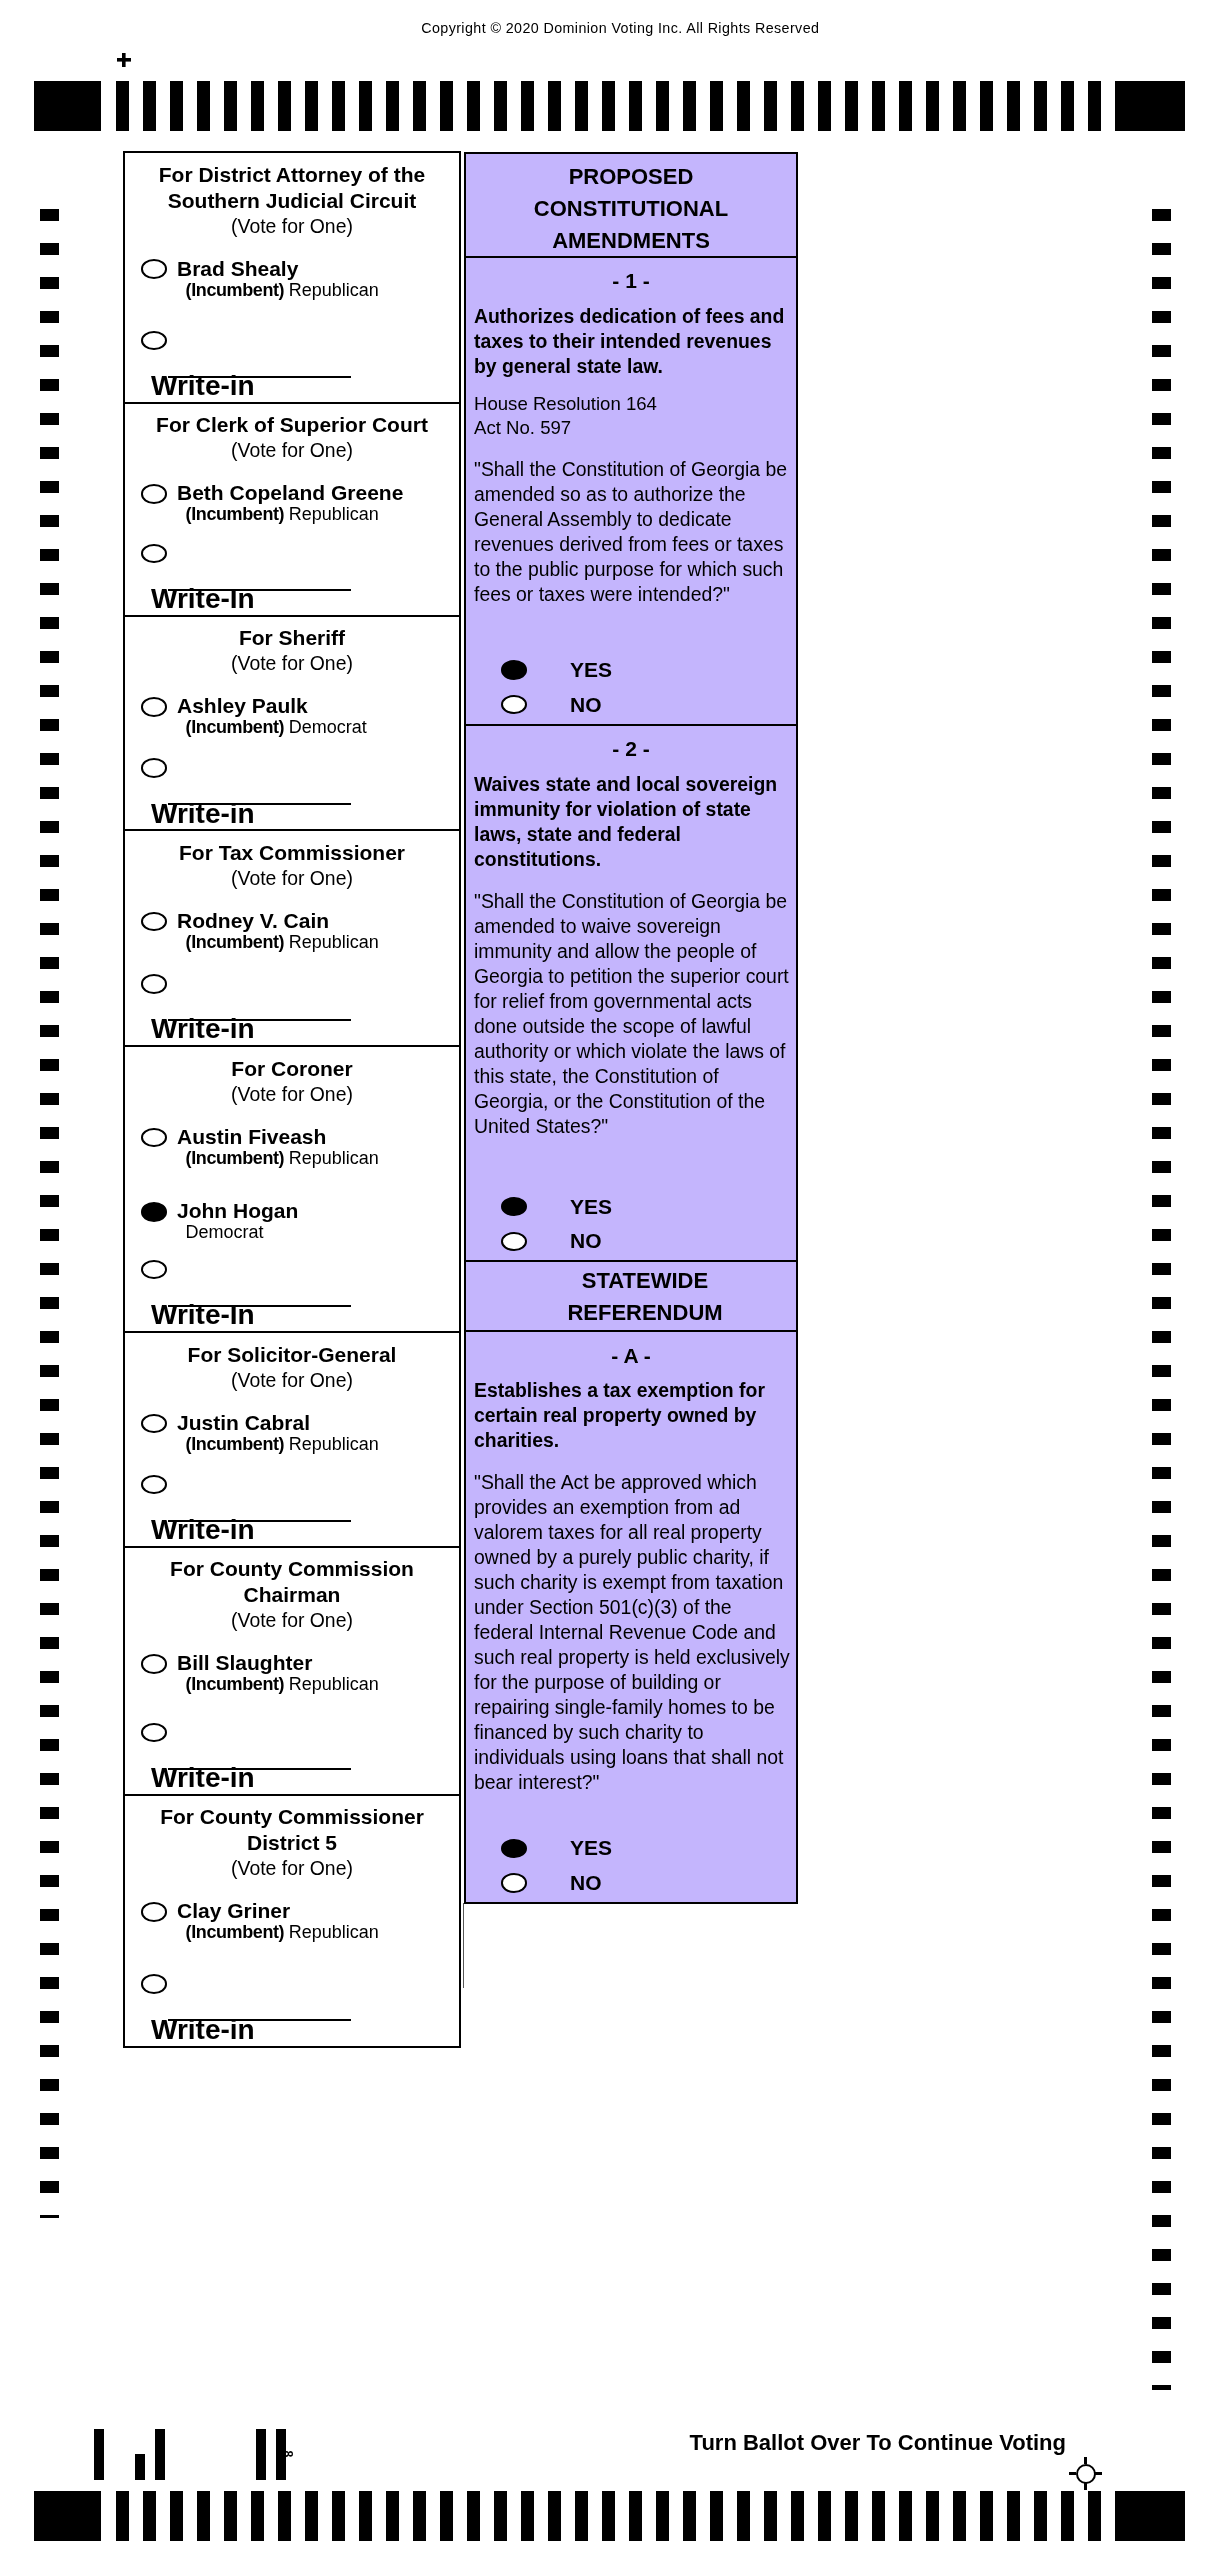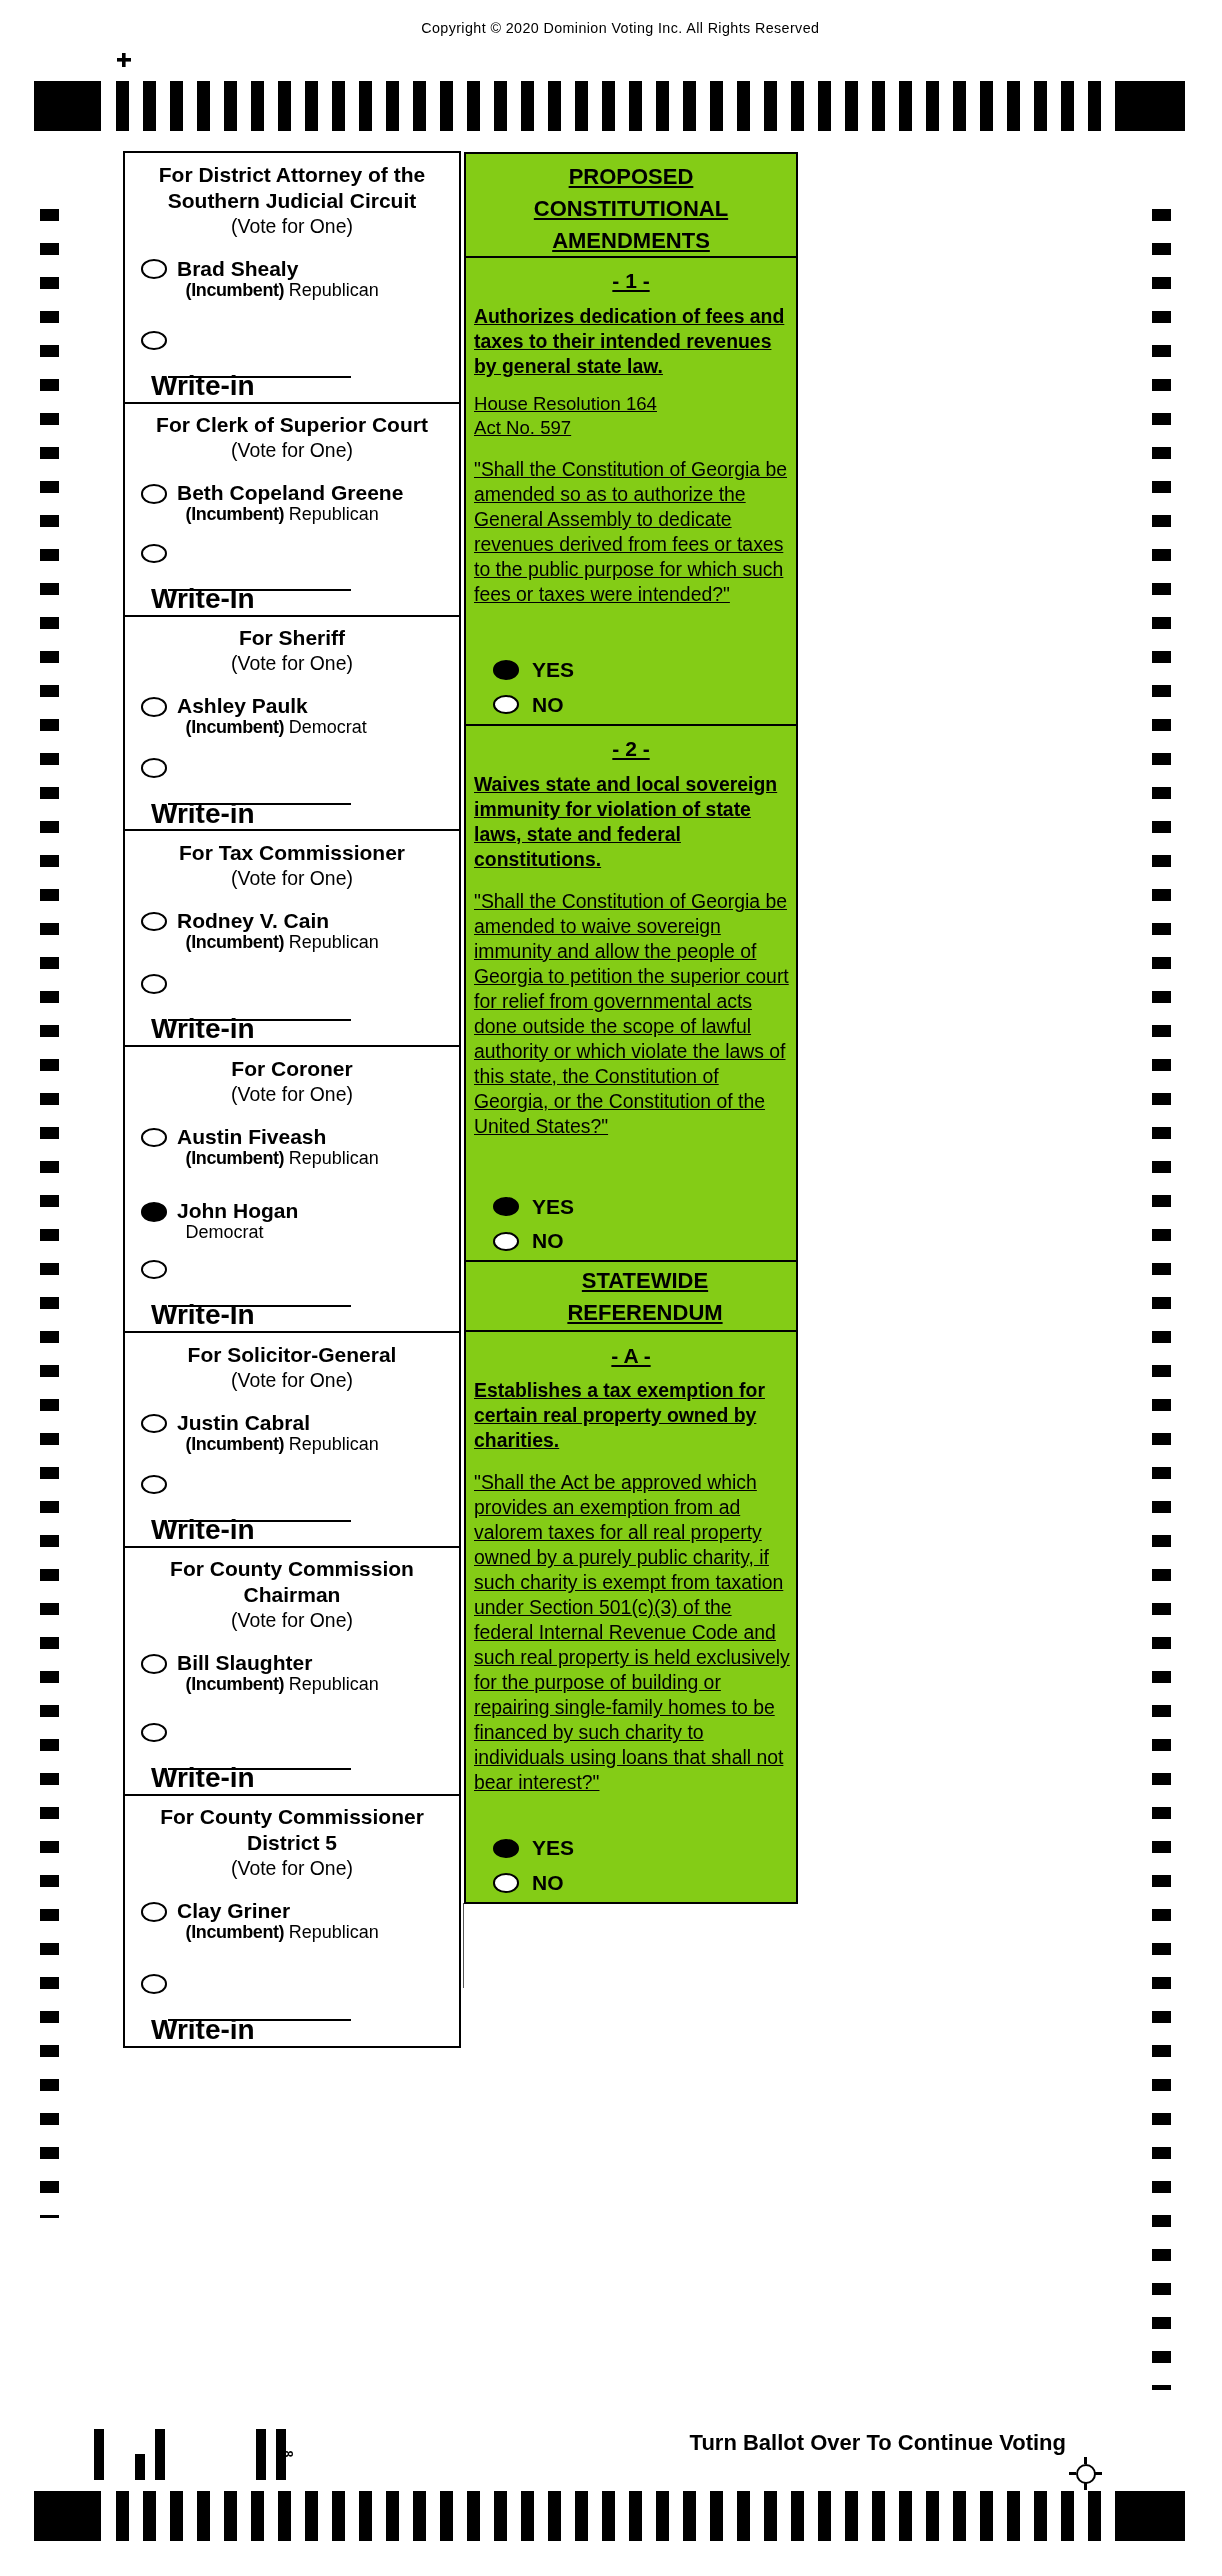--- a/index.html
+++ b/index.html
@@ -49,31 +49,31 @@
   .write-in .oval{position:absolute;left:0;top:0;}
   .wline{position:absolute;left:26.5px;bottom:20px;width:183px;border-top:2.2px solid #000;}
   .wlabel{position:absolute;left:10px;bottom:-4.3px;font-weight:bold;font-size:28px;}
 
   .oval{width:26px;height:19.4px;border:2.2px solid #000;border-radius:50%;
         display:inline-block;box-sizing:border-box;background:#fff;}
   .oval.filled{background:#000;}
 
   
   .measure-column{position:absolute;left:464px;top:152px;width:334px;}
-  .rc-header,.measure{position:relative;box-sizing:border-box;border:2.2px solid #000;background:#84cc16;text-decoration:underline;}
+  .rc-header,.measure{position:relative;box-sizing:border-box;border:2.2px solid #000;background:#c4b5fd;}
   .measure-column > * + *{margin-top:-2.2px;}
   .rc-header{height:106px;text-align:center;font-weight:bold;font-size:22px;
              line-height:32px;padding-top:7.2px;}
   .rc-header.rc-ref{height:72px;padding-top:2.9px;padding-left:28px;}
   .m-a1{height:470px;} .m-a2{height:539px;} .m-ref{height:574px;}
   .m-num{margin-top:11.5px;text-align:center;font-weight:bold;font-size:21px;line-height:23px;}
   .m-summary{margin:11.5px 7.2px 0 8px;font-weight:bold;font-size:19.4px;line-height:25px;}
   .m-refs{margin:13px 7.2px 0 8px;font-size:18.6px;line-height:24px;}
   .m-question{margin:17px 5.7px 0 8px;font-size:19.4px;line-height:25px;}
-  .opt{position:absolute;left:27px;display:flex;align-items:center;}
+  .opt{position:absolute;left:35px;display:flex;align-items:center;gap:30px;}
   .opt-0{bottom:42px;} .opt-1{bottom:7.2px;}
   .opt-label{margin-left:13px;font-weight:bold;font-size:21px;}
 
   .divider-artifact{position:absolute;left:463px;top:1903px;width:1.4px;height:85px;
                     background:#000;opacity:.65;}
 
   
   .footer-instruction{position:absolute;top:2430px;right:156px;
                       font-weight:bold;font-size:22px;white-space:nowrap;}
   .bbar{position:absolute;background:#000;width:10px;}

